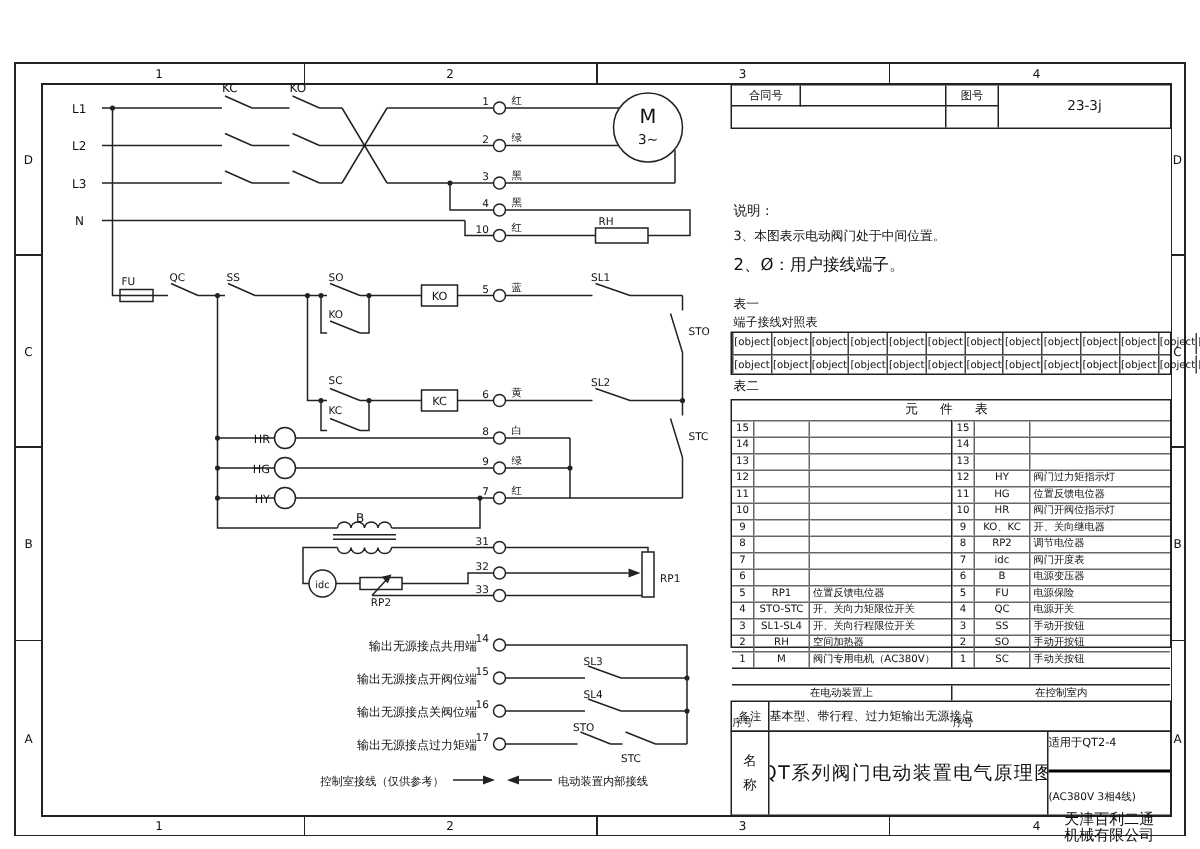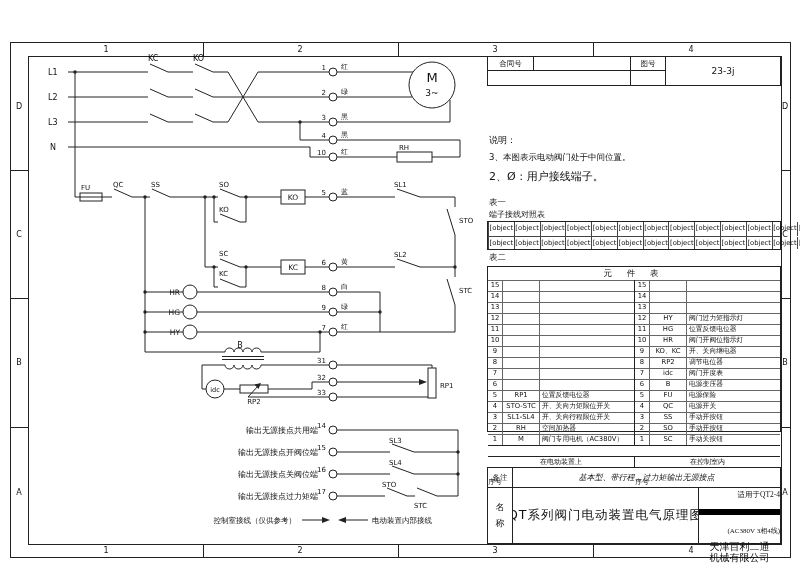--- a/index.html
+++ b/index.html
@@ -464,31 +464,31 @@
     </div>
   </div>
   <div class="t2loc">
     <div class="lhalf">在电动装置上</div>
     <div class="lhalf hr">在控制室内</div>
   </div>
 </div>
 
 <div class="abs b" style="left:487px;top:467px;width:294px;height:21px;display:flex;">
   <div style="width:25px;border-right:1px solid #222;text-align:center;font-size:7.5px;line-height:19px;">备注</div>
-  <div style="flex:1;text-align:center;font-size:8px;line-height:19px;white-space:nowrap;overflow:hidden;font-style:italic;">基本型、带行程、过力矩输出无源接点</div>
+  <div style="flex:1;font-size:8px;line-height:19px;white-space:nowrap;overflow:hidden;">基本型、带行程、过力矩输出无源接点</div>
 </div>
 
 <div class="abs b" style="left:487px;top:487px;width:294px;height:57px;display:flex;">
   <div style="width:25px;border-right:1px solid #222;display:flex;flex-direction:column;align-items:center;justify-content:center;font-size:9px;gap:3px;">
     <span>名</span>
     <span>称</span>
   </div>
   <div style="flex:1;border-right:1px solid #222;display:flex;align-items:center;justify-content:center;font-size:12.5px;letter-spacing:1px;white-space:nowrap;overflow:hidden;">QT系列阀门电动装置电气原理图</div>
   <div style="width:81px;display:flex;flex-direction:column;">
-    <div style="height:27px;border-bottom:6px solid #000000;text-align:right;padding-top:1px;font-family:Liberation Serif, serif;">
+    <div style="height:27px;border-bottom:2px solid #000000;text-align:left;padding-top:1px;">
       <div style="font-size:7.5px;line-height:12px;">适用于QT2-4</div>
       <div style="font-size:7px;line-height:11px;margin-top:25px;">(AC380V 3相4线)</div>
     </div>
     <div style="flex:1;text-align:center;padding-top:2px;">
       <div style="font-size:10px;line-height:12px;margin-top:24px;">天津百利二通</div>
       <div style="font-size:10px;line-height:12px;font-family:Liberation Mono, monospace;">机械有限公司</div>
     </div>
   </div>
 </div>
 

